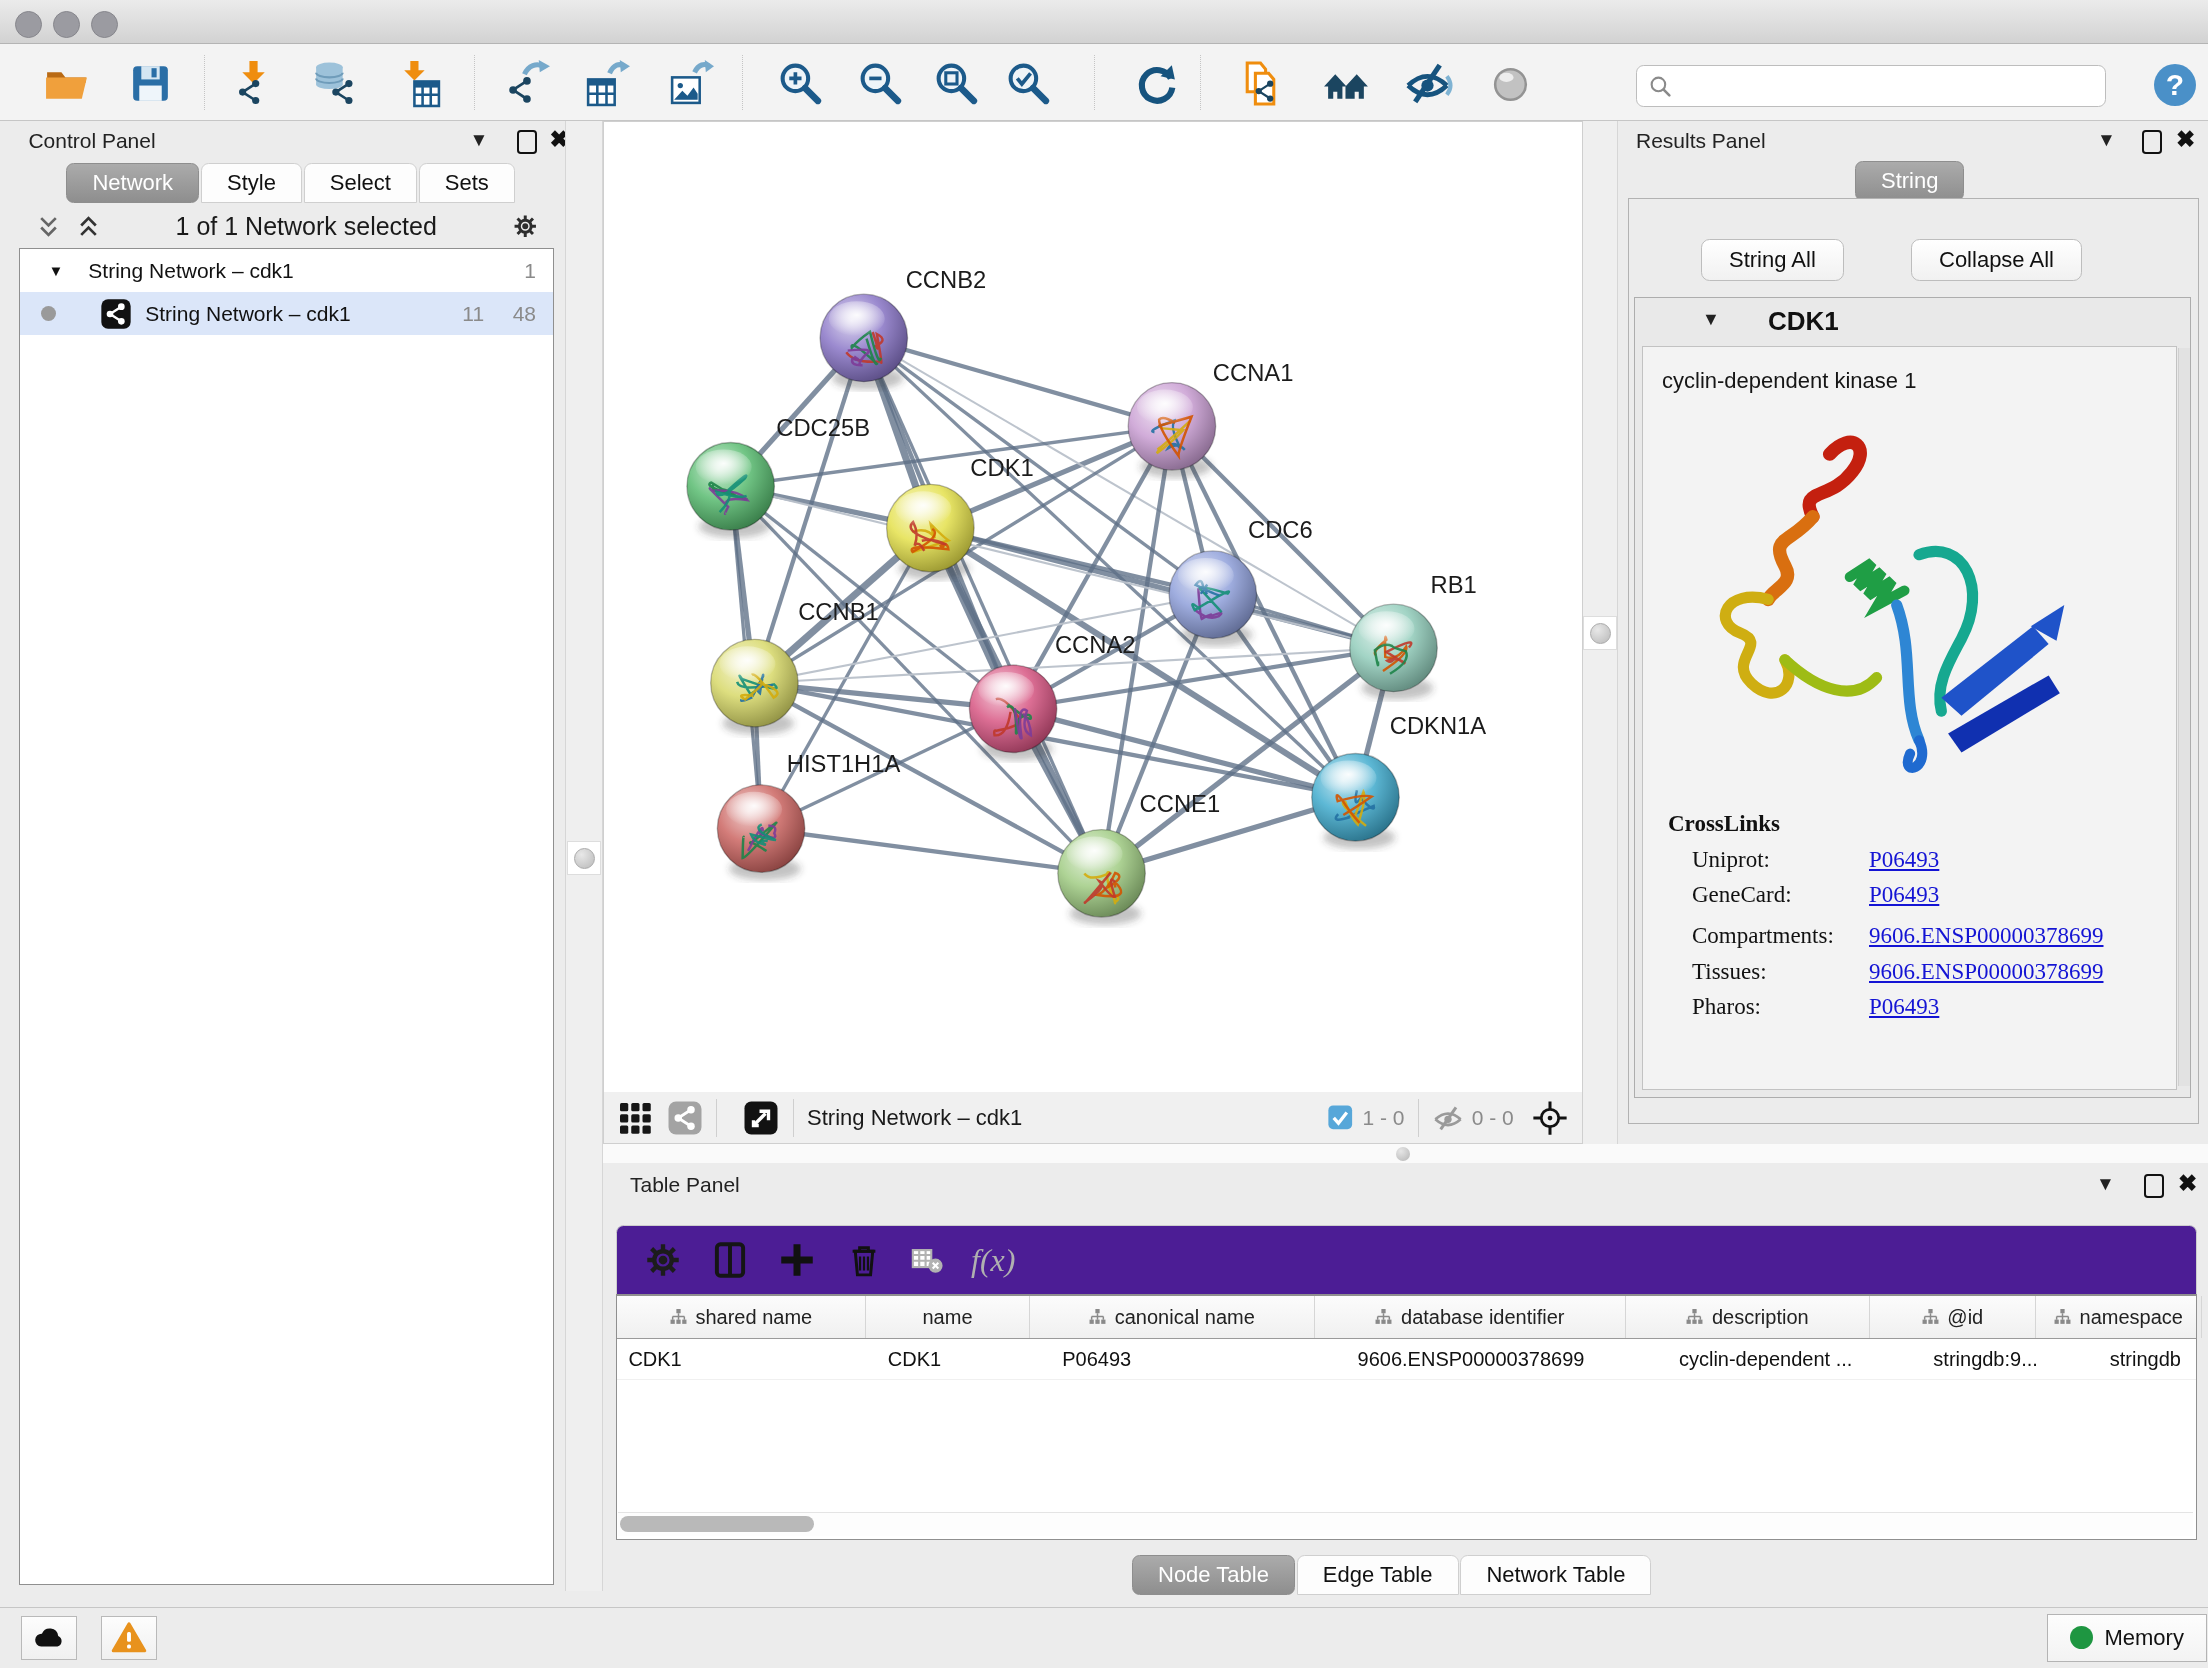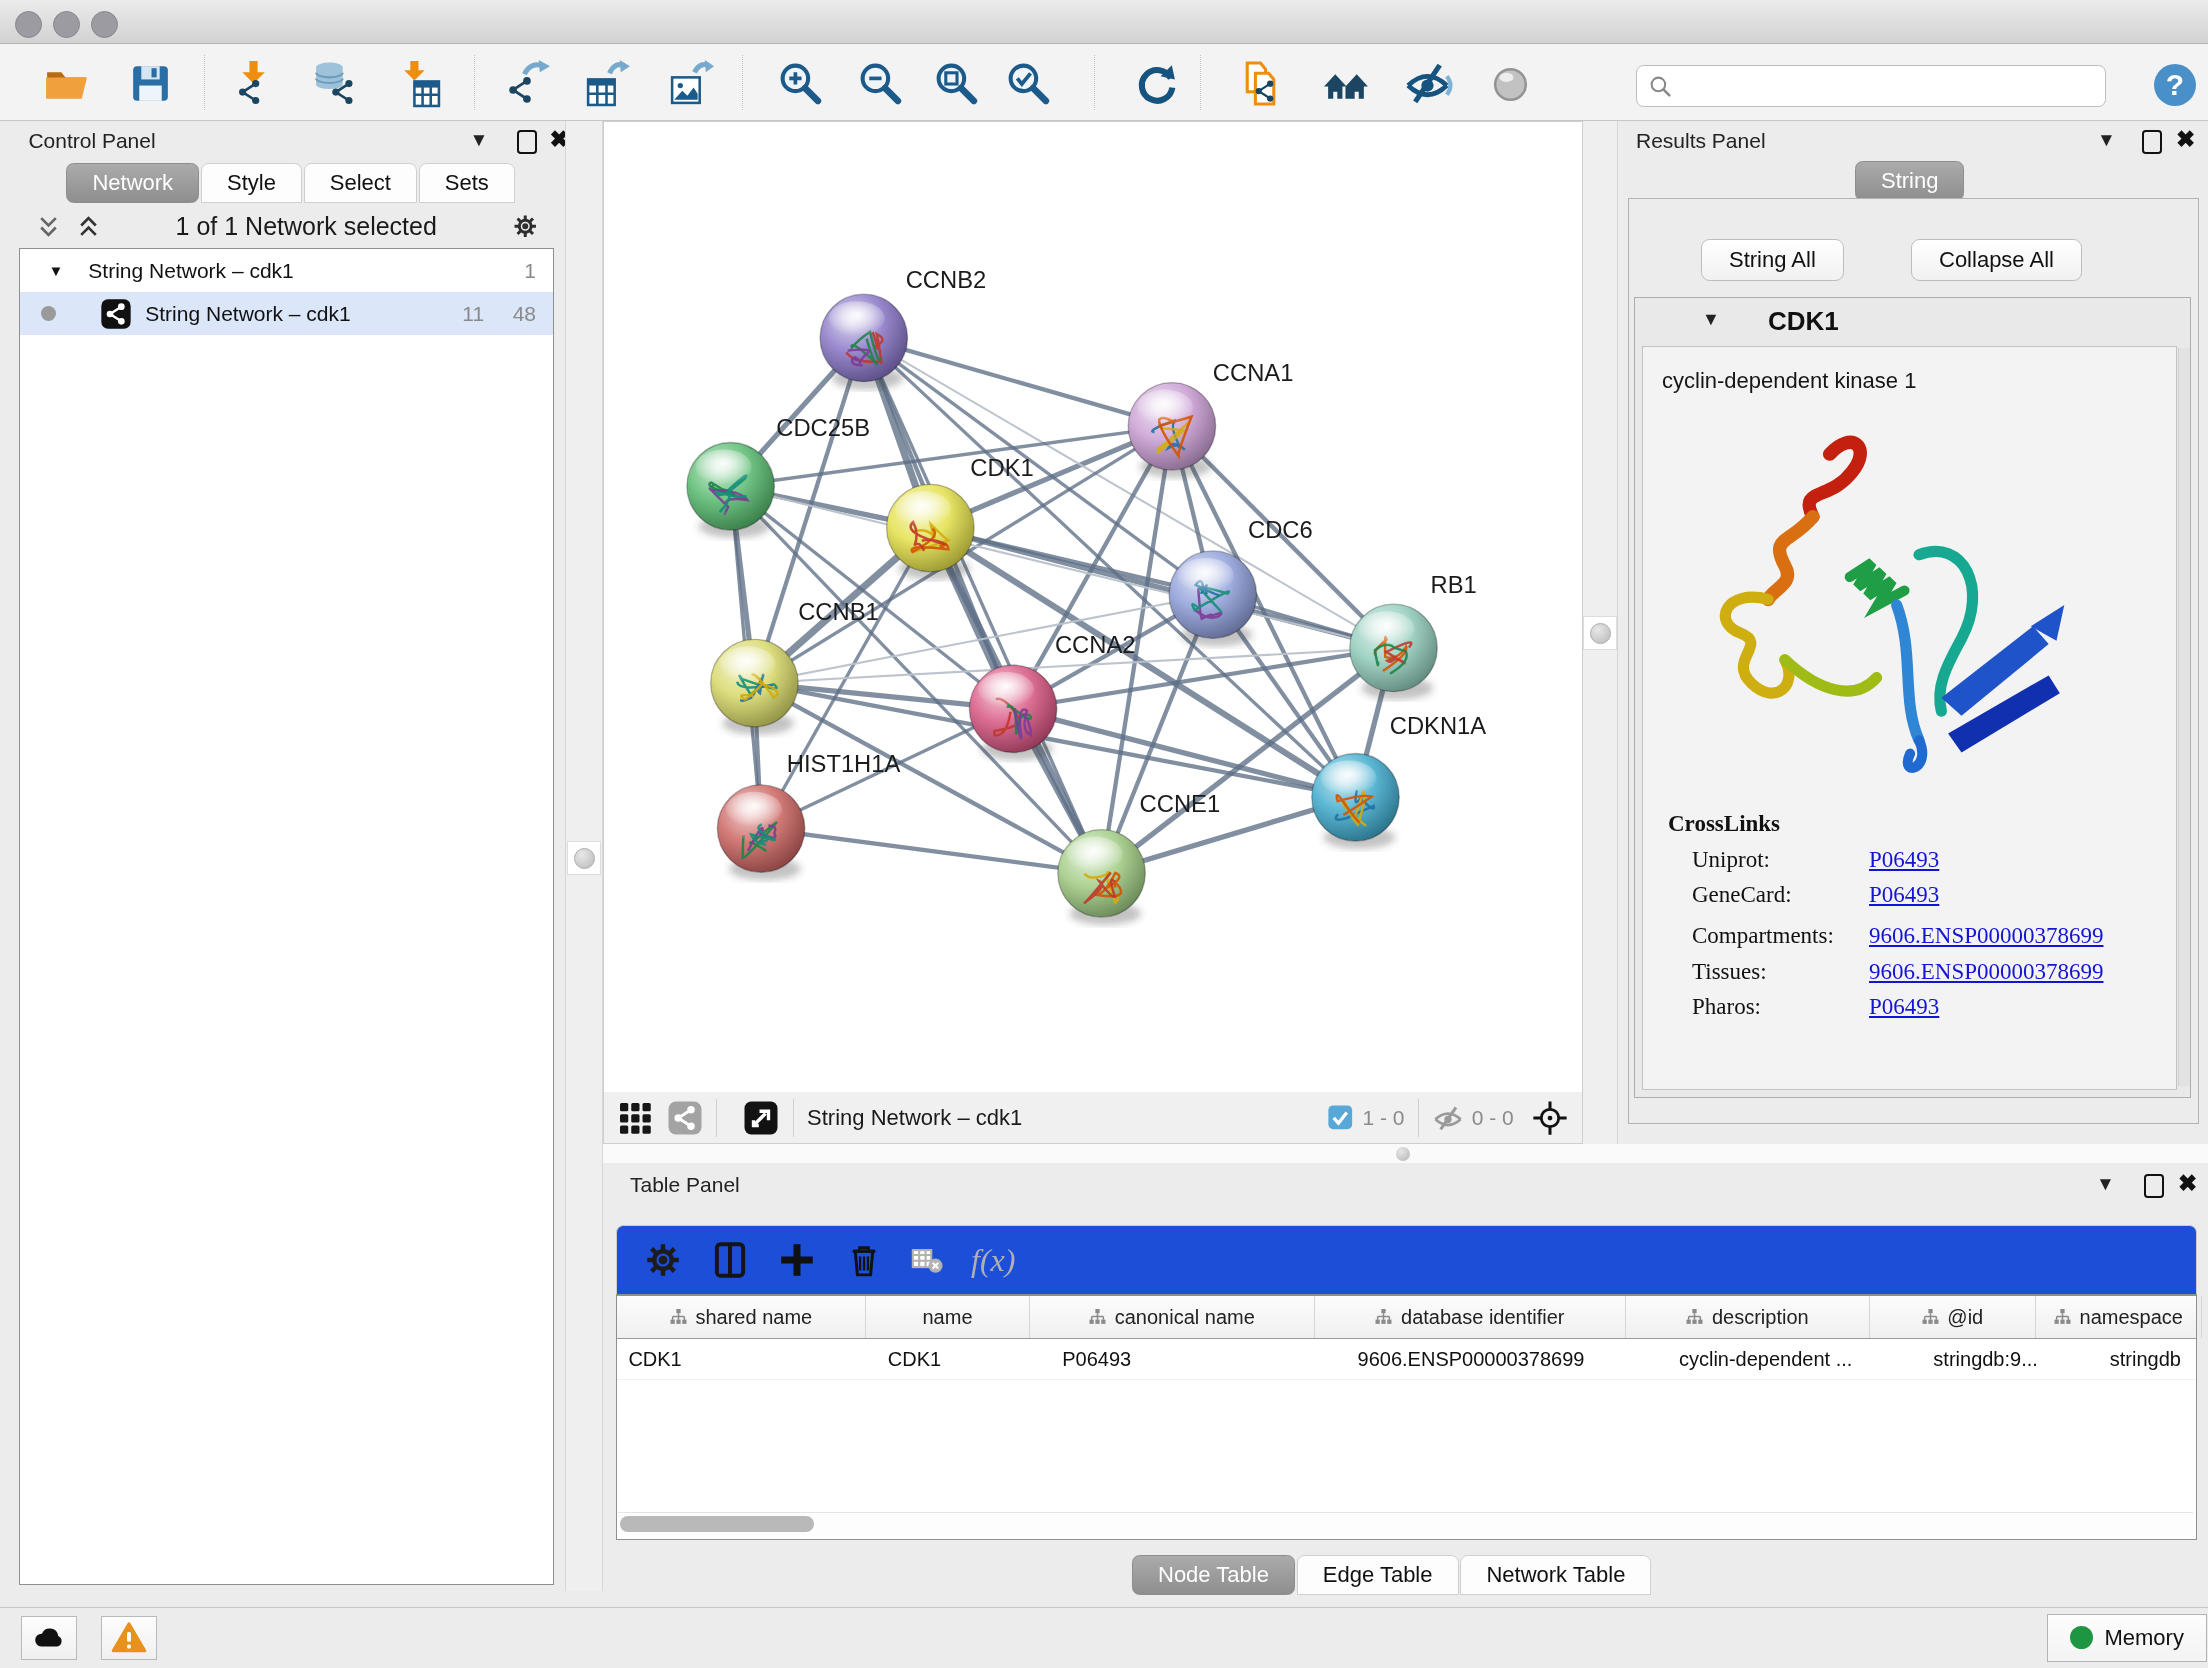--- a/index.html
+++ b/index.html
@@ -52,21 +52,21 @@
   
   #res-outer{left:1628px;top:198px;width:569px;height:924px;border:1.9px solid #b2b2b2;background:#ececec;}
   .wbtn{height:40px;padding:0 27px;background:linear-gradient(#ffffff,#f1f1f1);border:1px solid #bdbdbd;
         border-radius:8.6px;font-size:22px;color:#111;display:flex;align-items:center;cursor:pointer;}
   #res-section{left:1634px;top:297px;width:555px;height:799px;border:1px solid #adadad;background:#e9e9e9;}
   #res-content{left:1642px;top:346px;width:533px;height:742px;background:#f3f3f3;border:1px solid #c2c2c2;}
   .xl{font-family:"Liberation Serif",serif;font-size:23px;color:#111;}
   .xl a{color:#1414d4;text-decoration:underline;cursor:pointer;}
   #res-scroll{left:2178px;top:348px;width:11.4px;height:738px;background:#e2e2e2;border-left:1px solid #cfcfcf;}
   
-  #tp-toolbar{left:616px;top:1225px;width:1579px;height:68px;background:#1d4ed8;
+  #tp-toolbar{left:616px;top:1225px;width:1579px;height:68px;background:#4c1d95;
               border:1px solid #cdcdcd;border-radius:7.6px 7.6px 0 0;display:flex;align-items:center;}
   .tpi{width:42px;height:42px;margin-left:25px;}
   #ntable{left:616px;top:1294px;width:1579px;height:243px;background:#fff;border:1.9px solid #8f8f8f;border-top-width:2.9px;}
   .thead{display:flex;background:linear-gradient(#fcfcfc,#f0f0f0);border-bottom:1.9px solid #9a9a9a;height:42px;}
   .th{display:flex;align-items:center;justify-content:center;font-size:20px;color:#222;
       border-right:1px solid #d6d6d6;overflow:hidden;white-space:nowrap;cursor:pointer;}
   .th svg{width:17px;height:17px;margin-right:8.6px;flex:none;}
   .trow{display:flex;height:40px;border-bottom:1px solid #f0f0f0;}
   .td{font-size:20px;color:#111;display:flex;align-items:center;padding-left:11.4px;
       overflow:hidden;white-space:nowrap;}

